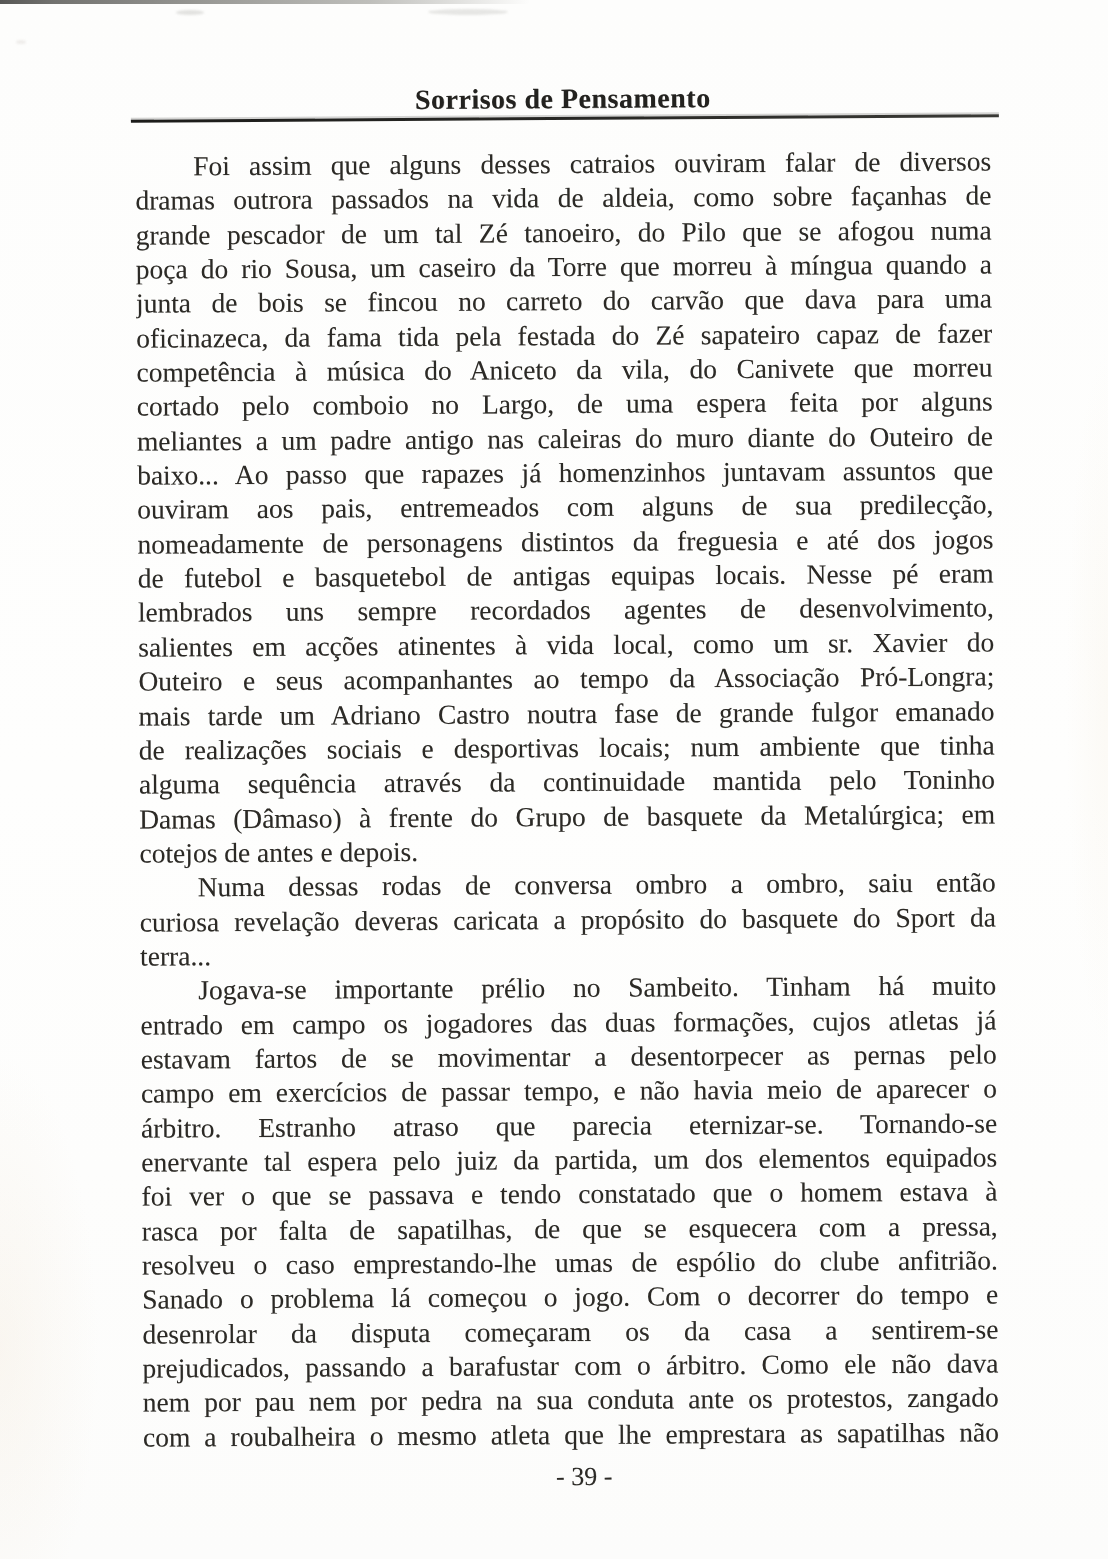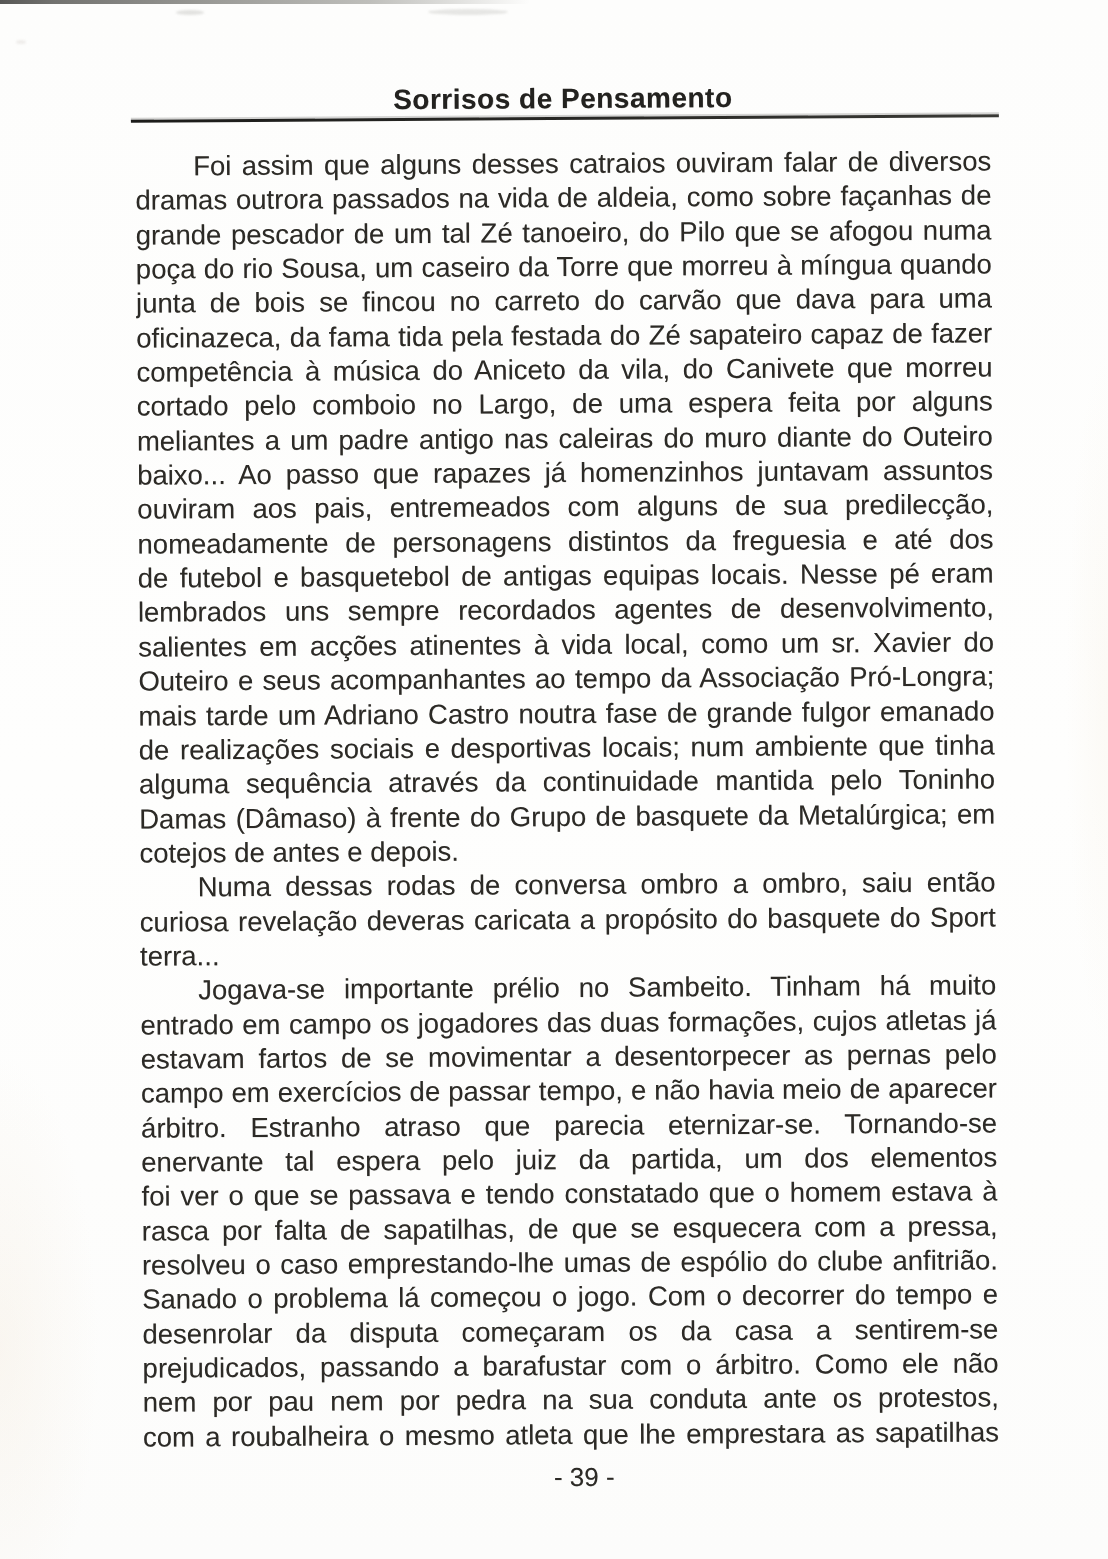--- a/index.html
+++ b/index.html
@@ -11,21 +11,21 @@
   .page {
     position: relative;
     width: 1108px;
     height: 1559px;
     margin: 0;
     background:
       radial-gradient(ellipse 140px 420px at 0px 1350px, rgba(243,233,218,0.35), rgba(243,233,218,0) 70%),
       radial-gradient(ellipse 60px 500px at 1108px 700px, rgba(246,239,226,0.30), rgba(246,239,226,0) 70%),
       linear-gradient(180deg, #fdfdfc 0%, #fefefd 50%, #fcfcfb 100%);
     overflow: hidden;
-    font-family: Liberation Sans, sans-serif;
+    font-family: Liberation Serif, serif;
   }
 
   
   .top-strip {
     position: absolute;
     top: 0; left: 0;
     width: 530px; height: 4px;
     background: linear-gradient(to right,
       #454543 0%, #62625f 10%, #8f8f8b 40%, #b8b8b4 70%, rgba(200,200,196,0) 100%);
     opacity: 0.9;

